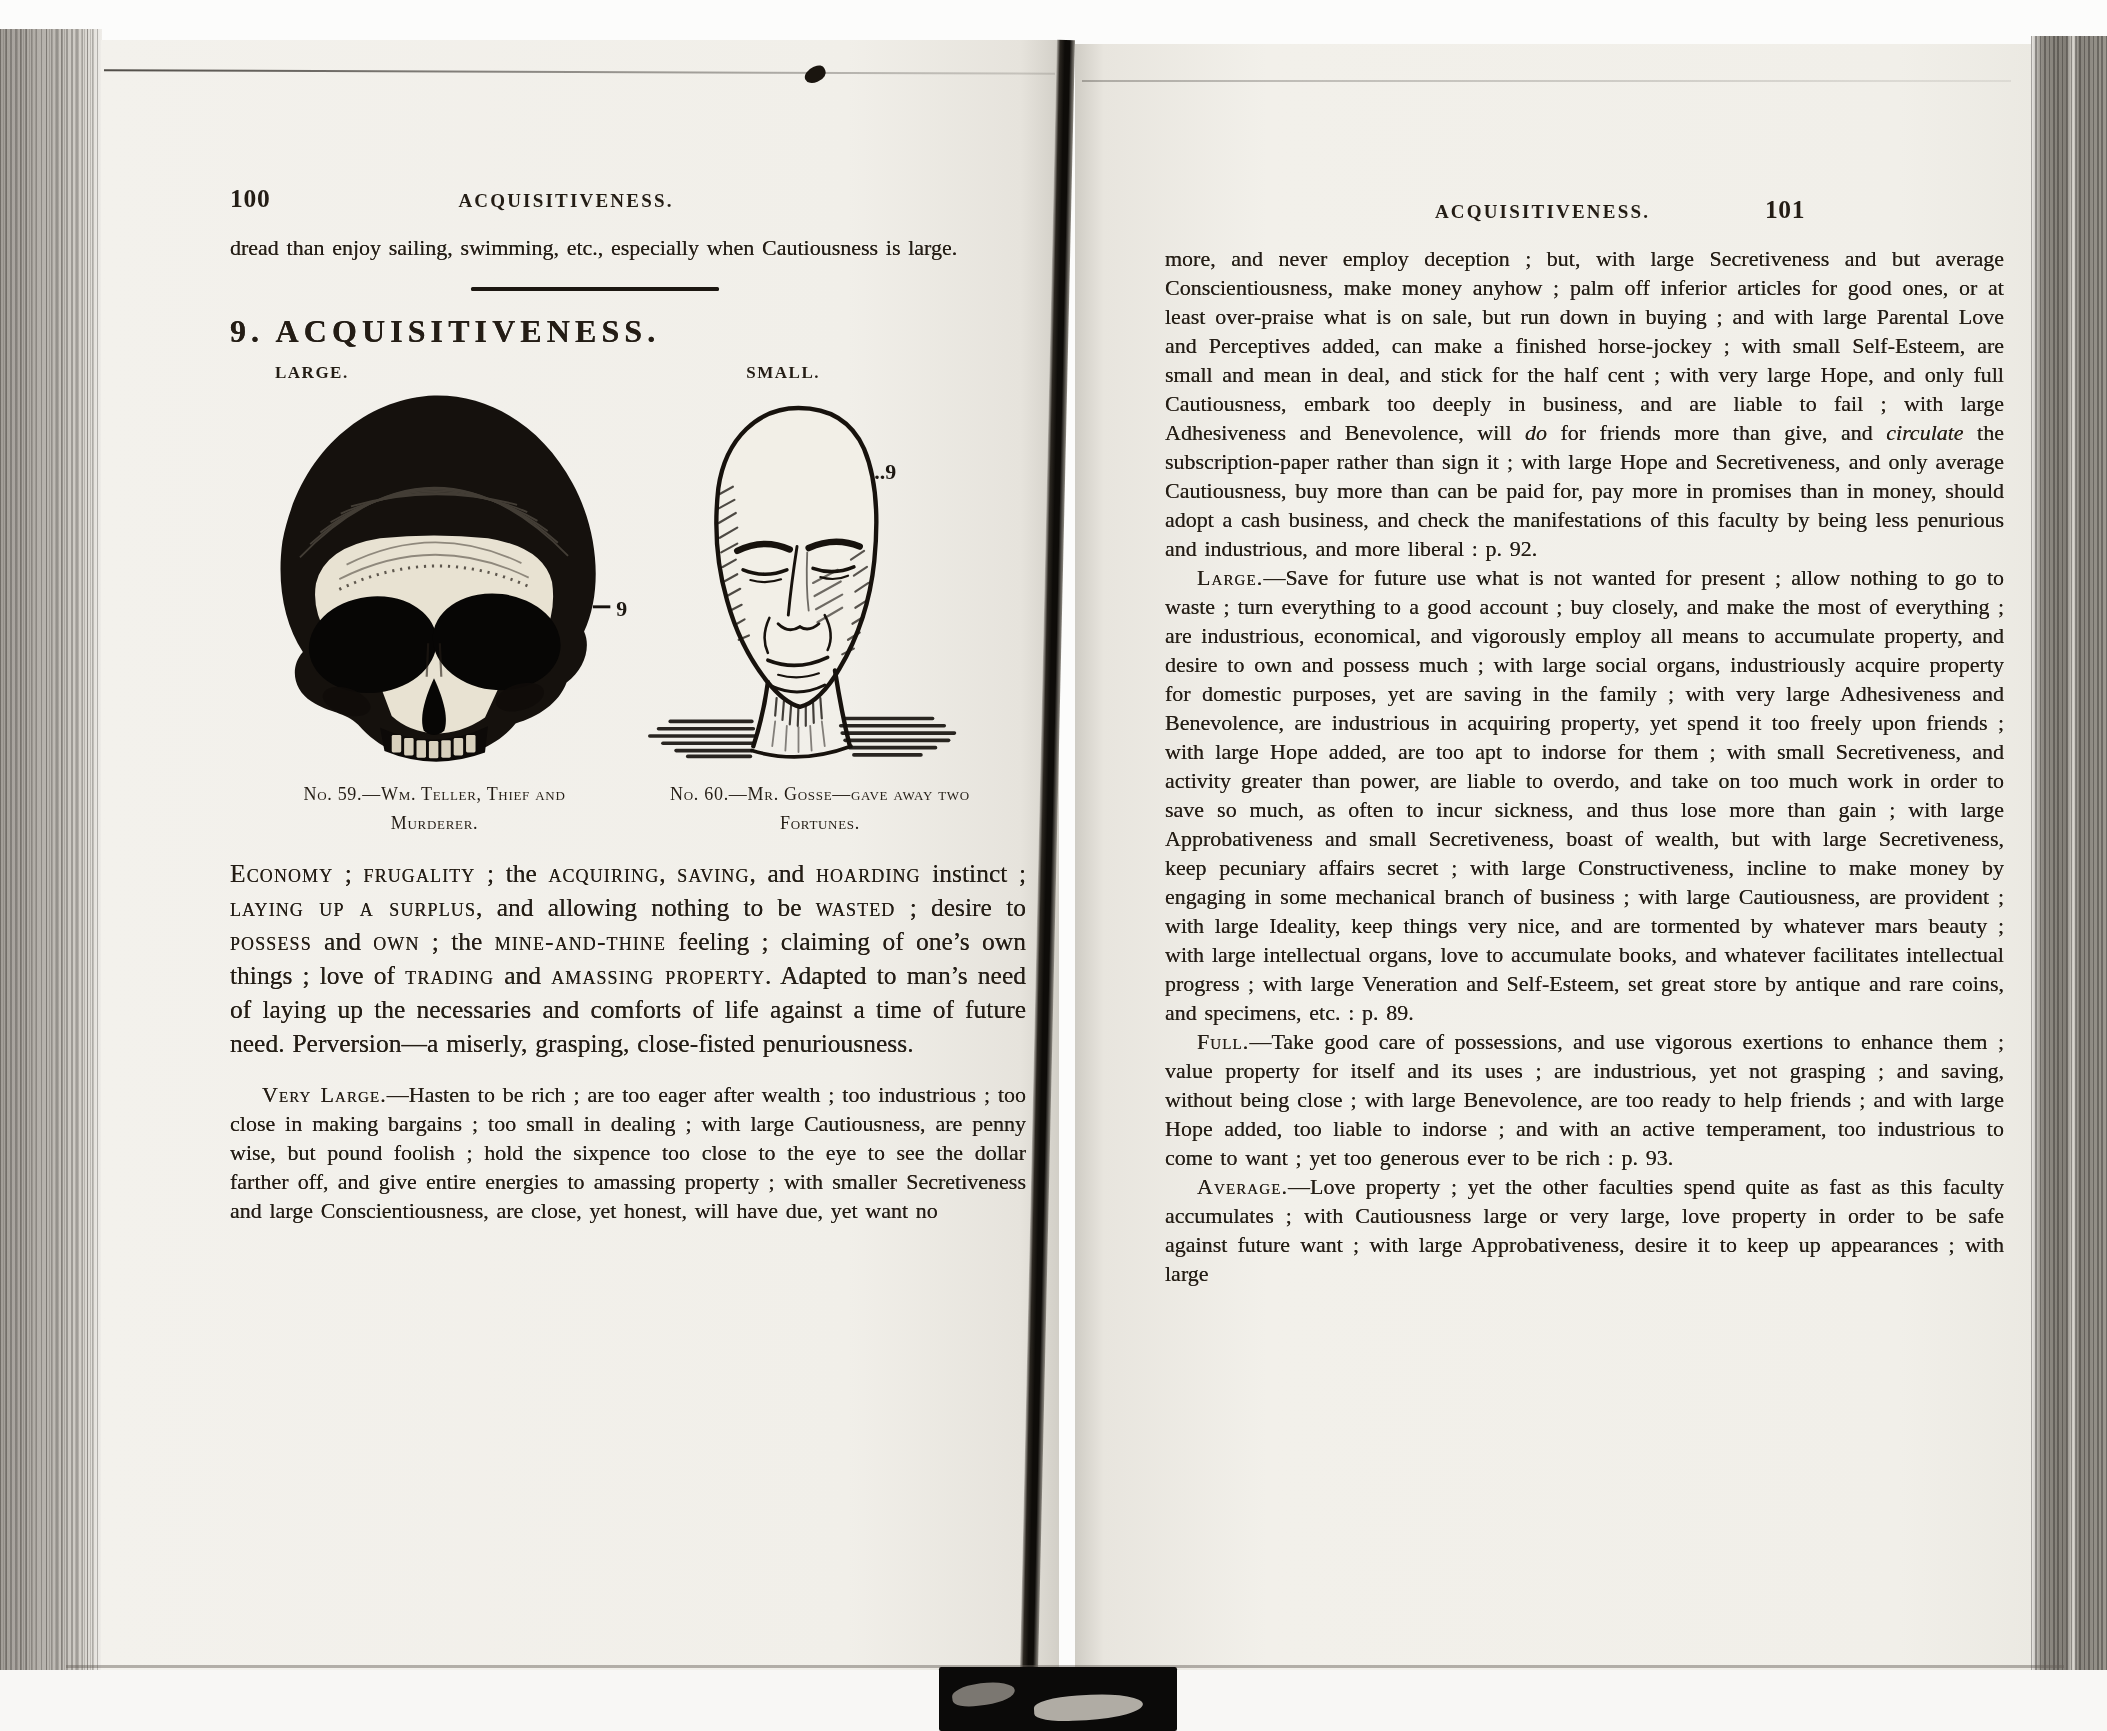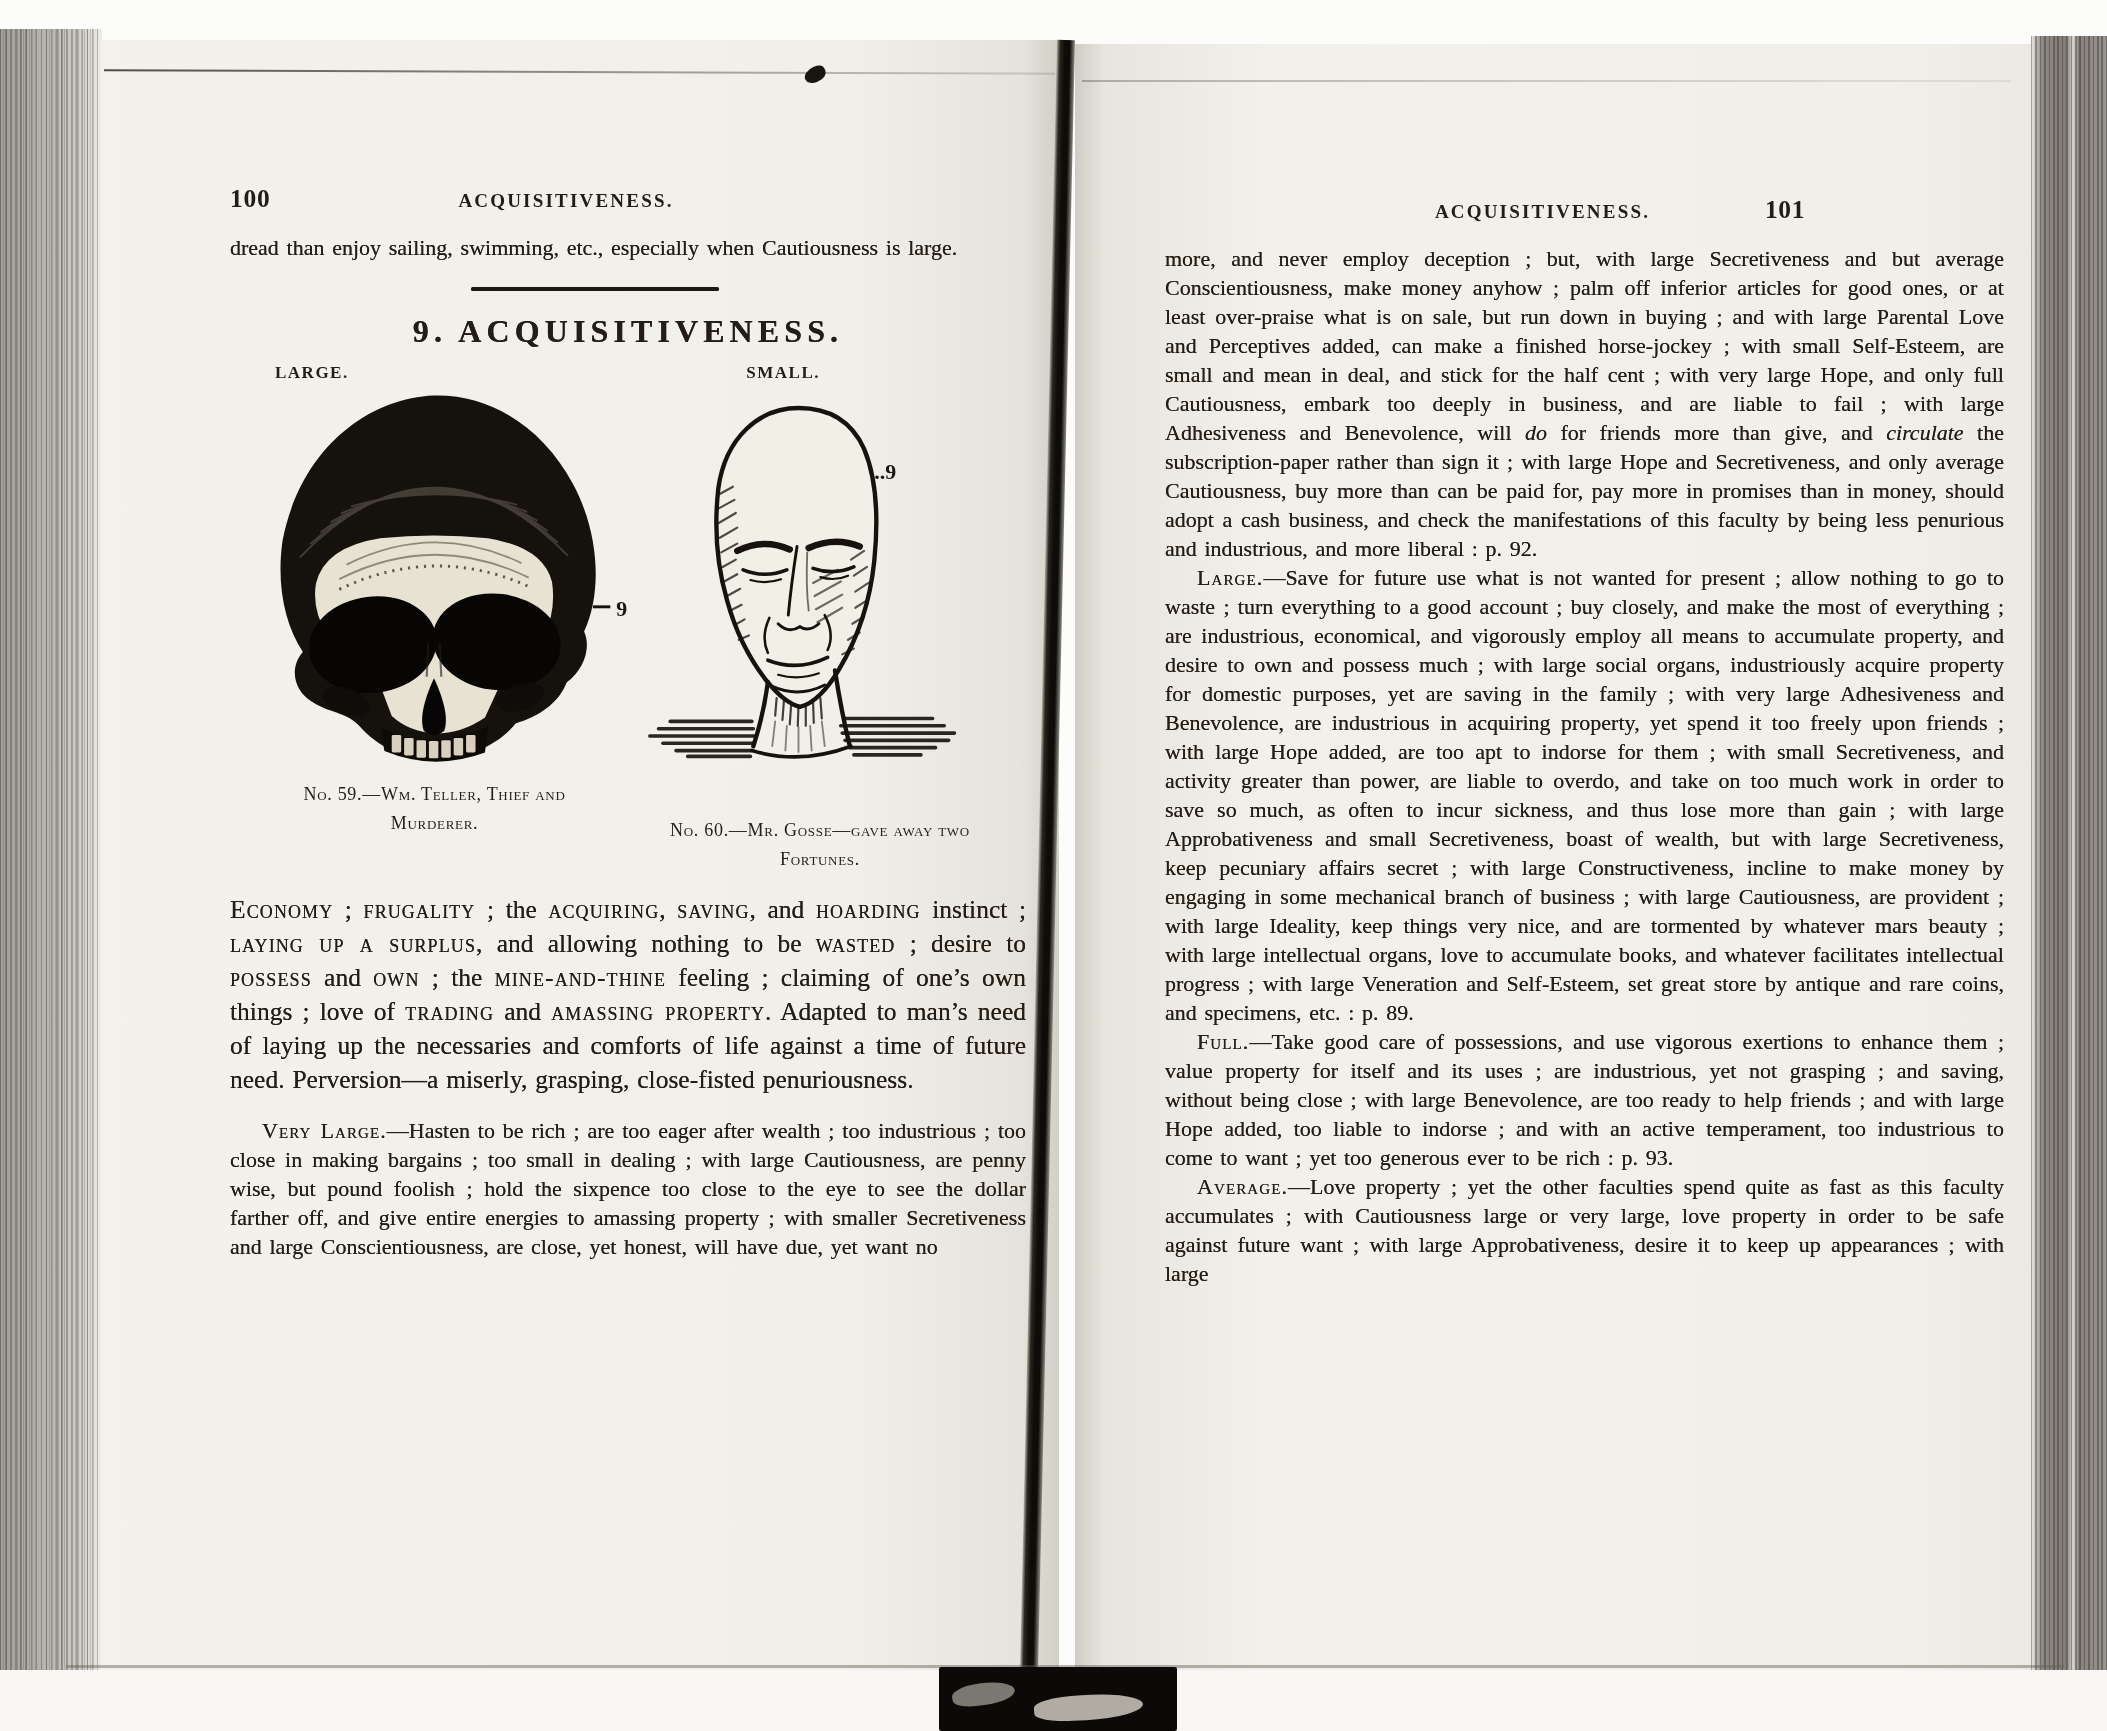--- a/index.html
+++ b/index.html
@@ -52,33 +52,33 @@
   p{margin:0;text-align:justify;text-justify:inter-word;}
   .body{font-size:22px;line-height:29px;word-spacing:2.2px;text-indent:32px;
         text-shadow:0 0 0.4px rgba(36,29,21,.85);}
   .noindent{text-indent:0;}
   .mt{margin-top:19px;}
   .def{font-size:25.5px;line-height:34px;word-spacing:1.5px;text-indent:0;margin-top:19px;
        text-shadow:0 0 0.5px rgba(36,29,21,.9);}
   .sc{font-variant:small-caps;letter-spacing:1.1px;}
   .i{font-style:italic;}
   .section-rule{width:248px;height:3.6px;background:#1c1711;margin:25px 0 22px 241px;border-radius:1.5px;}
-  h1.section-heading{margin:0 0 13px 0;text-align:center;font-size:32px;font-weight:bold;
+  h1.section-heading{margin:0 0 13px 0;font-size:32px;font-weight:bold;
        letter-spacing:5.1px;text-shadow:0 0 0.5px rgba(28,23,17,.9);}
   .figlabels{display:flex;font-size:17px;font-weight:bold;letter-spacing:1.5px;}
   .fl1{margin-left:45px;}
   .fl2{margin-left:auto;margin-right:206px;}
   .figs{display:flex;align-items:flex-end;margin-top:5.8px;}
   .figs svg{display:block;}
   .head-fig{margin-left:5.8px;}
   .caps{display:flex;margin-top:8.7px;}
   .cap{font-size:18px;line-height:29px;font-weight:normal;text-align:center;
        font-variant:small-caps;letter-spacing:0.7px;}
   .cap1{width:343px;margin-left:33px;}
-  .cap2{width:350px;margin-left:39px;margin-top:36px;}
+  .cap2{width:350px;margin-left:39px;}
   .fig-marker{font-family:"Liberation Serif",serif;font-weight:bold;font-size:30px;fill:#1c1711;}
 </style>
 </head>
 <body>
 
 <div class="scan">
 
   <div class="edge-left"></div>
   <div class="page-l"></div>
   <div class="page-r"></div>

